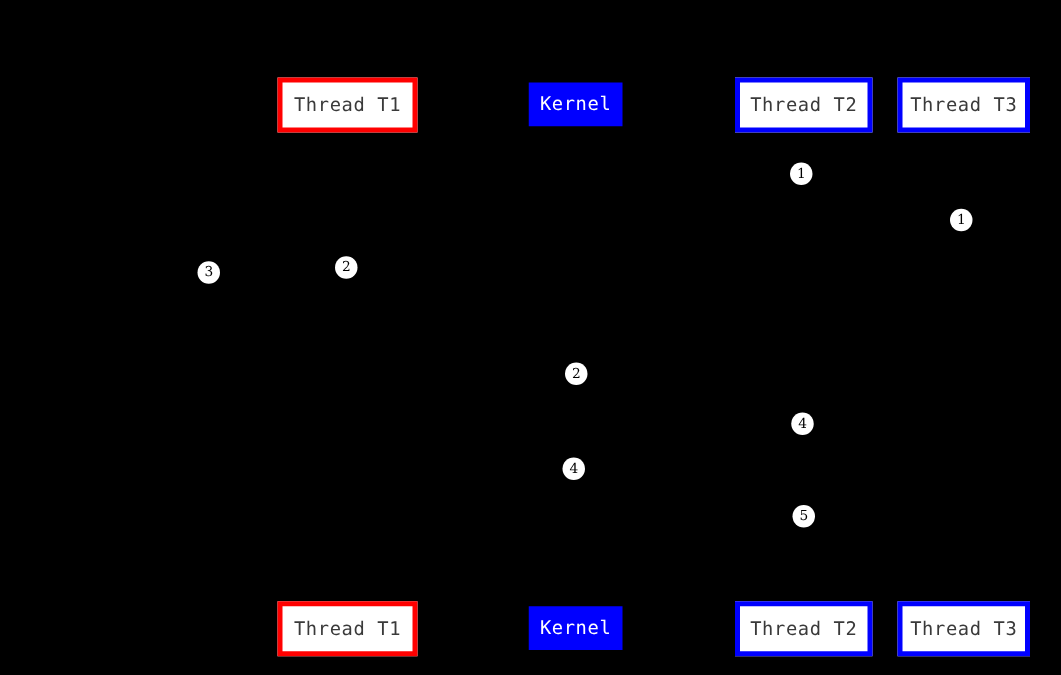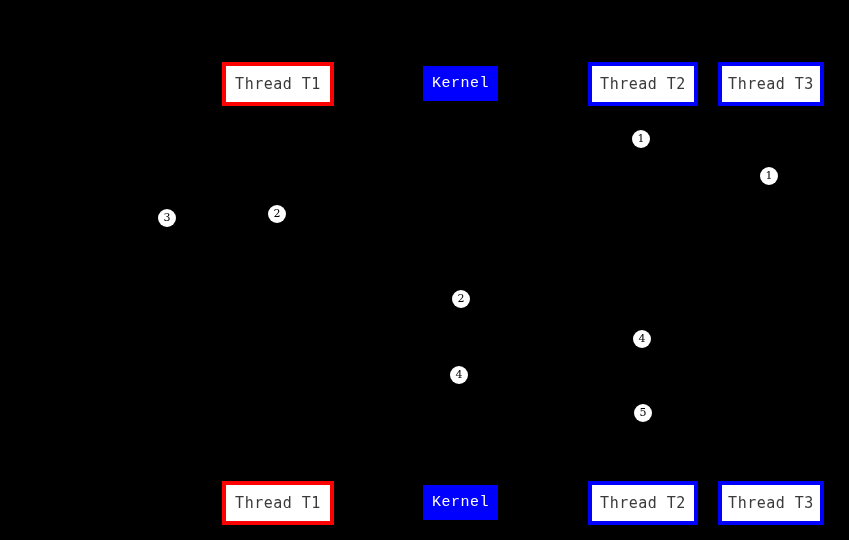--- a/index.html
+++ b/index.html
@@ -33,21 +33,20 @@
     line-height: 1;
   }
   .participant.framed {
     background: #FFFFFF;
     color: #3A3A3A;
     border-style: solid;
   }
   .participant.filled {
     color: #FFFFFF;
     border: none;
-    font-family: Liberation Mono, monospace;
   }
   .lifeline {
     position: absolute;
     width: 1px;
     background: #000000;
   }
   .seq-circle {
     position: absolute;
     width: 18px;
     height: 18px;

